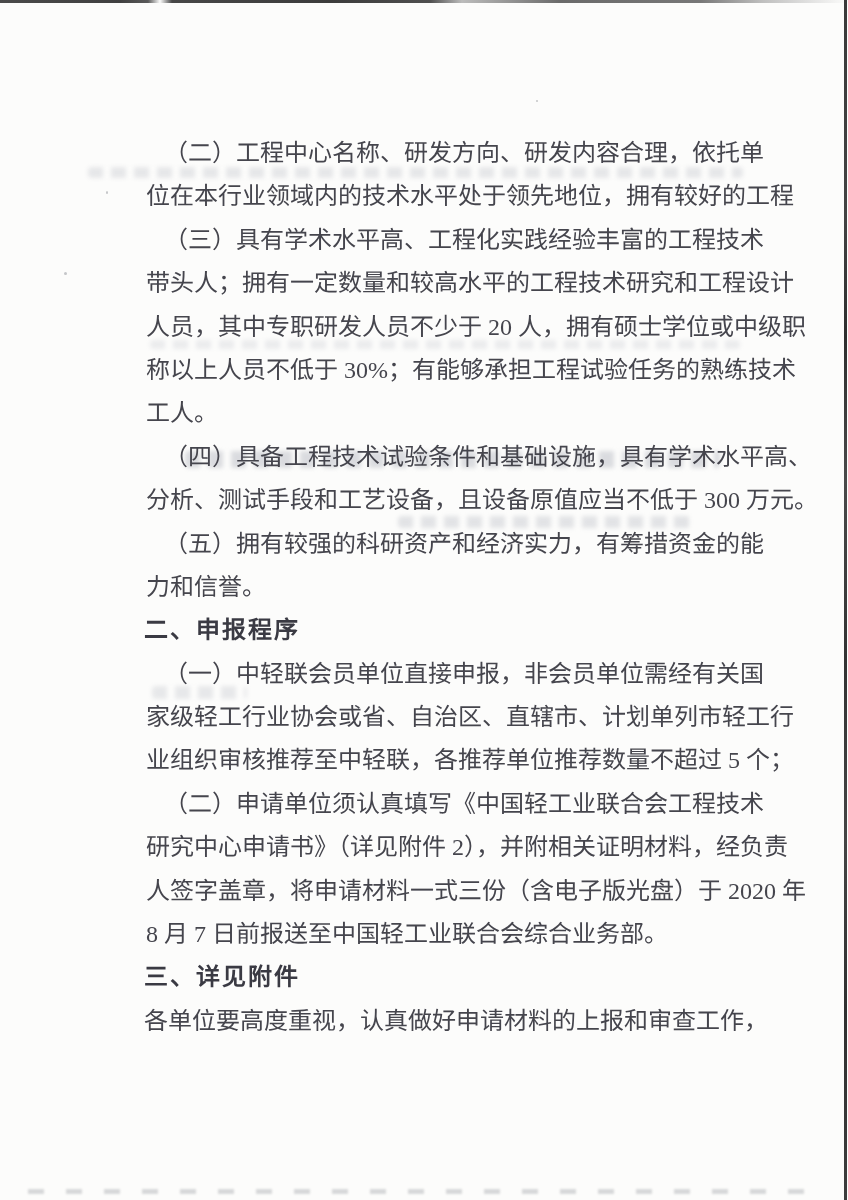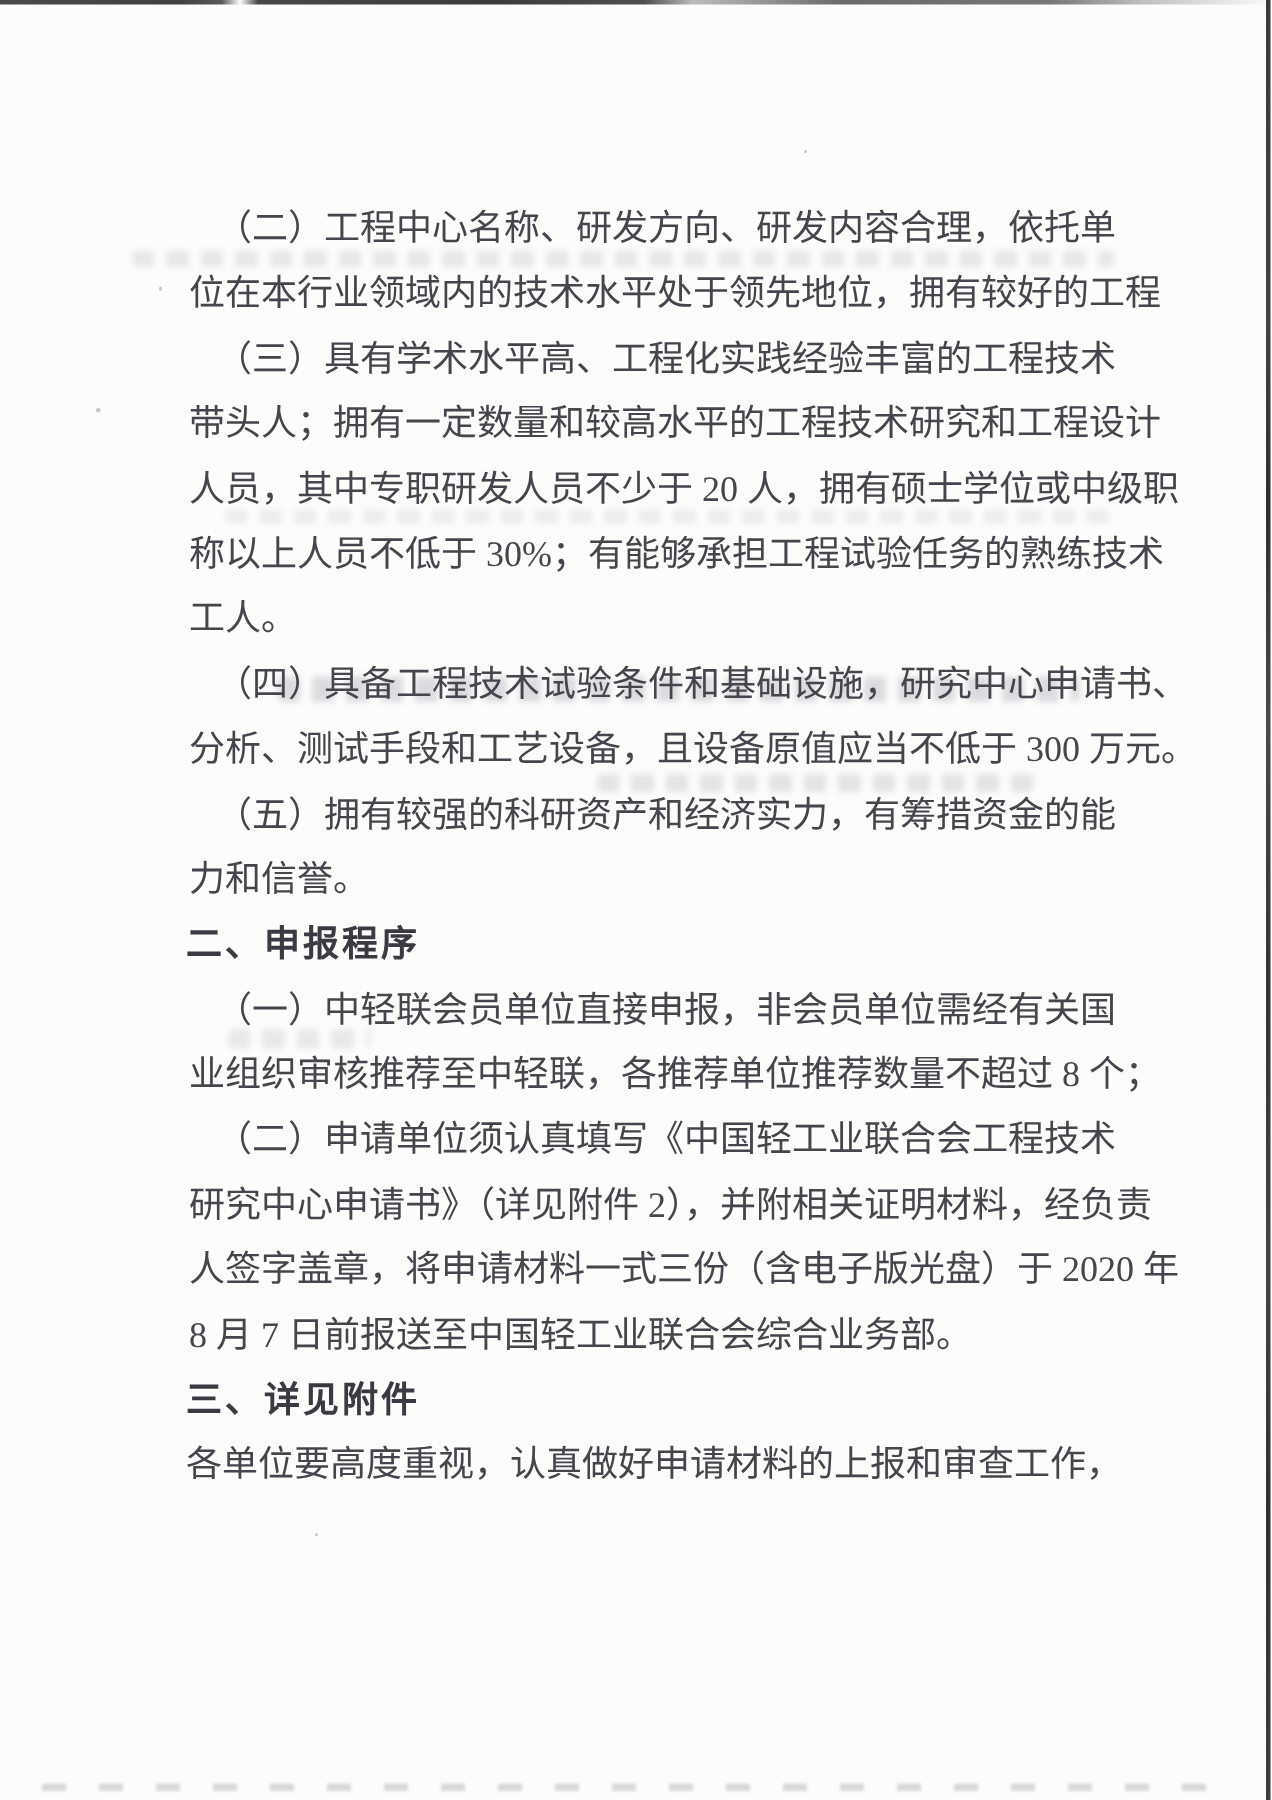--- a/index.html
+++ b/index.html
@@ -45,21 +45,21 @@
     filter:blur(2px);border-radius:4px;
   }
   .g1{left:88px;top:167px;width:655px;height:11px;opacity:.32;}
   .g2{left:150px;top:340px;width:590px;height:9px;opacity:.25;}
   .g3{left:185px;top:451px;width:535px;height:17px;opacity:.5;}
   .g4{left:398px;top:516px;width:292px;height:12px;opacity:.38;}
   .g5{left:152px;top:686px;width:95px;height:13px;opacity:.3;}
   .speck{position:absolute;background:#8d9096;border-radius:50%;opacity:.5;}
   
   .textblock{
-    position:absolute;left:88px;top:132px;width:648px;
+    position:absolute;left:108px;top:132px;width:648px;
     color:var(--ink);
     font-size:24px;
     letter-spacing:0px;
   }
   .line{
     height:43.4px;line-height:43.4px;
     white-space:nowrap;
     margin-left:38px;
   }
   .indent{margin-left:36px;}
@@ -90,27 +90,28 @@
   <div class="speck" style="left:210px;top:1022px;width:2px;height:2px;"></div>
 
   <div class="textblock">
     <div class="line pindent">（二）工程中心名称、研发方向、研发内容合理，依托单</div>
     <div class="line">位在本行业领域内的技术水平处于领先地位，拥有较好的工程</div>
     <div class="line pindent">（三）具有学术水平高、工程化实践经验丰富的工程技术</div>
     <div class="line">带头人；拥有一定数量和较高水平的工程技术研究和工程设计</div>
     <div class="line">人员，其中专职研发人员不少于 20 人，拥有硕士学位或中级职</div>
     <div class="line">称以上人员不低于 30%；有能够承担工程试验任务的熟练技术</div>
     <div class="line">工人。</div>
-    <div class="line pindent">（四）具备工程技术试验条件和基础设施，研究中心申请书、</div>
+    <div class="line pindent">（四）具备工程技术试验条件和基础设施，具有学术水平高、</div>
     <div class="line">分析、测试手段和工艺设备，且设备原值应当不低于 300 万元。</div>
     <div class="line pindent">（五）拥有较强的科研资产和经济实力，有筹措资金的能</div>
     <div class="line">力和信誉。</div>
     <div class="line indent heading">二、申报程序</div>
     <div class="line pindent">（一）中轻联会员单位直接申报，非会员单位需经有关国</div>
-    <div class="line">业组织审核推荐至中轻联，各推荐单位推荐数量不超过 8 个；</div>
+    <div class="line">家级轻工行业协会或省、自治区、直辖市、计划单列市轻工行</div>
+    <div class="line">业组织审核推荐至中轻联，各推荐单位推荐数量不超过 5 个；</div>
     <div class="line pindent">（二）申请单位须认真填写《中国轻工业联合会工程技术</div>
     <div class="line">研究中心申请书》（详见附件 2），并附相关证明材料，经负责</div>
     <div class="line">人签字盖章，将申请材料一式三份（含电子版光盘）于 2020 年</div>
     <div class="line">8 月 7 日前报送至中国轻工业联合会综合业务部。</div>
     <div class="line indent heading">三、详见附件</div>
     <div class="line indent">各单位要高度重视，认真做好申请材料的上报和审查工作，</div>
   </div>
 
 </div>
 

